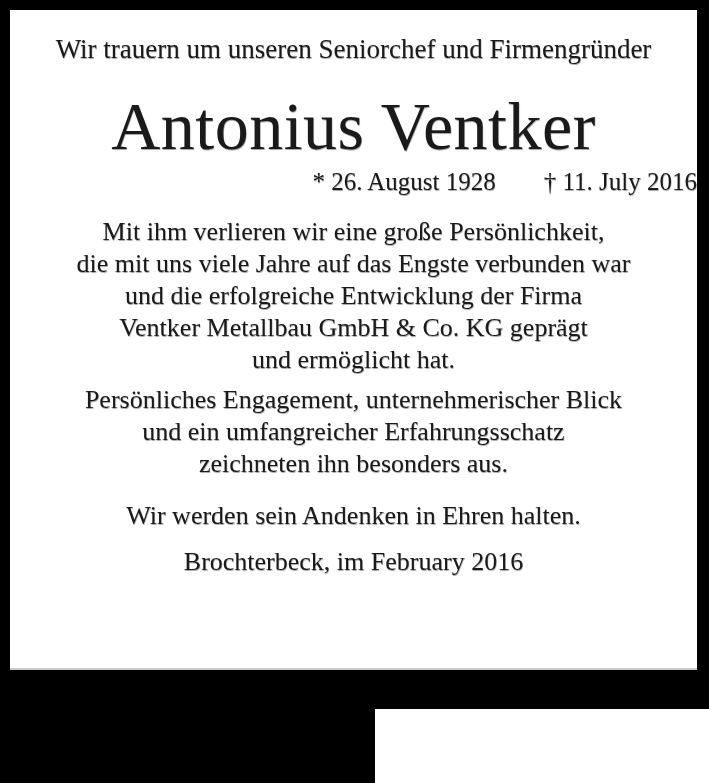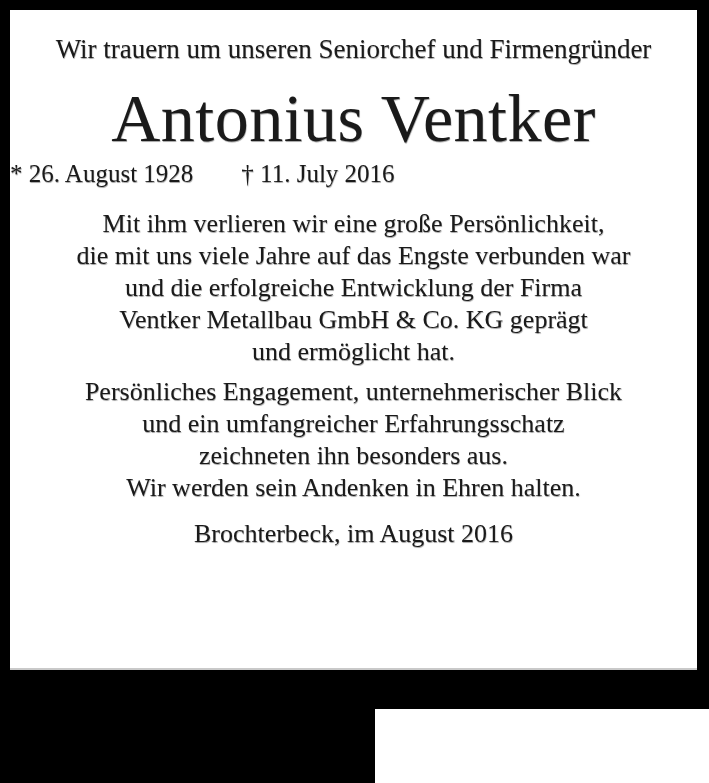--- a/index.html
+++ b/index.html
@@ -27,43 +27,43 @@
     border-bottom: 2px solid #c9c9c9;
     text-align: center;
     padding-top: 22px;
     text-shadow: 0.5px 0.5px 0.7px rgba(0,0,0,0.35);
   }
   .intro {
     font-size: 27px;
     line-height: 34px;
   }
   .name {
-    margin-top: 14px;
+    margin-top: 22px;
     font-size: 68px;
     line-height: 76px;
     font-weight: 400;
     letter-spacing: 0.5px;
   }
   .dates {
     margin-top: 2px;
     font-size: 25px;
     line-height: 32px;
     display: flex;
-    justify-content: flex-start;
+    justify-content: flex-end;
     gap: 48px;
   }
   .para {
     font-size: 26px;
     line-height: 32px;
     white-space: pre-line;
   }
   .p1 { margin-top: 18px; }
   .p2 { margin-top: 8px; }
   .memorial {
-    margin-top: 0;
+    margin-top: 20px;
     font-size: 26px;
     line-height: 32px;
   }
   .signoff {
     margin-top: 34px;
     font-size: 26px;
     line-height: 31px;
     font-weight: 700;
     white-space: pre-line;
   }
@@ -100,16 +100,16 @@
 Ventker Metallbau GmbH &amp; Co. KG geprägt
 und ermöglicht hat.</div>
 
   <div class="para p2">Persönliches Engagement, unternehmerischer Blick
 und ein umfangreicher Erfahrungsschatz
 zeichneten ihn besonders aus.</div>
 
   <div class="memorial">Wir werden sein Andenken in Ehren halten.</div>
 
 
-  <div class="place">Brochterbeck, im August 2016</div>
+  <div class="place">Brochterbeck, im February 2016</div>
 </div>
 
 <div class="corner-blank"></div>
 
 </body></html>

